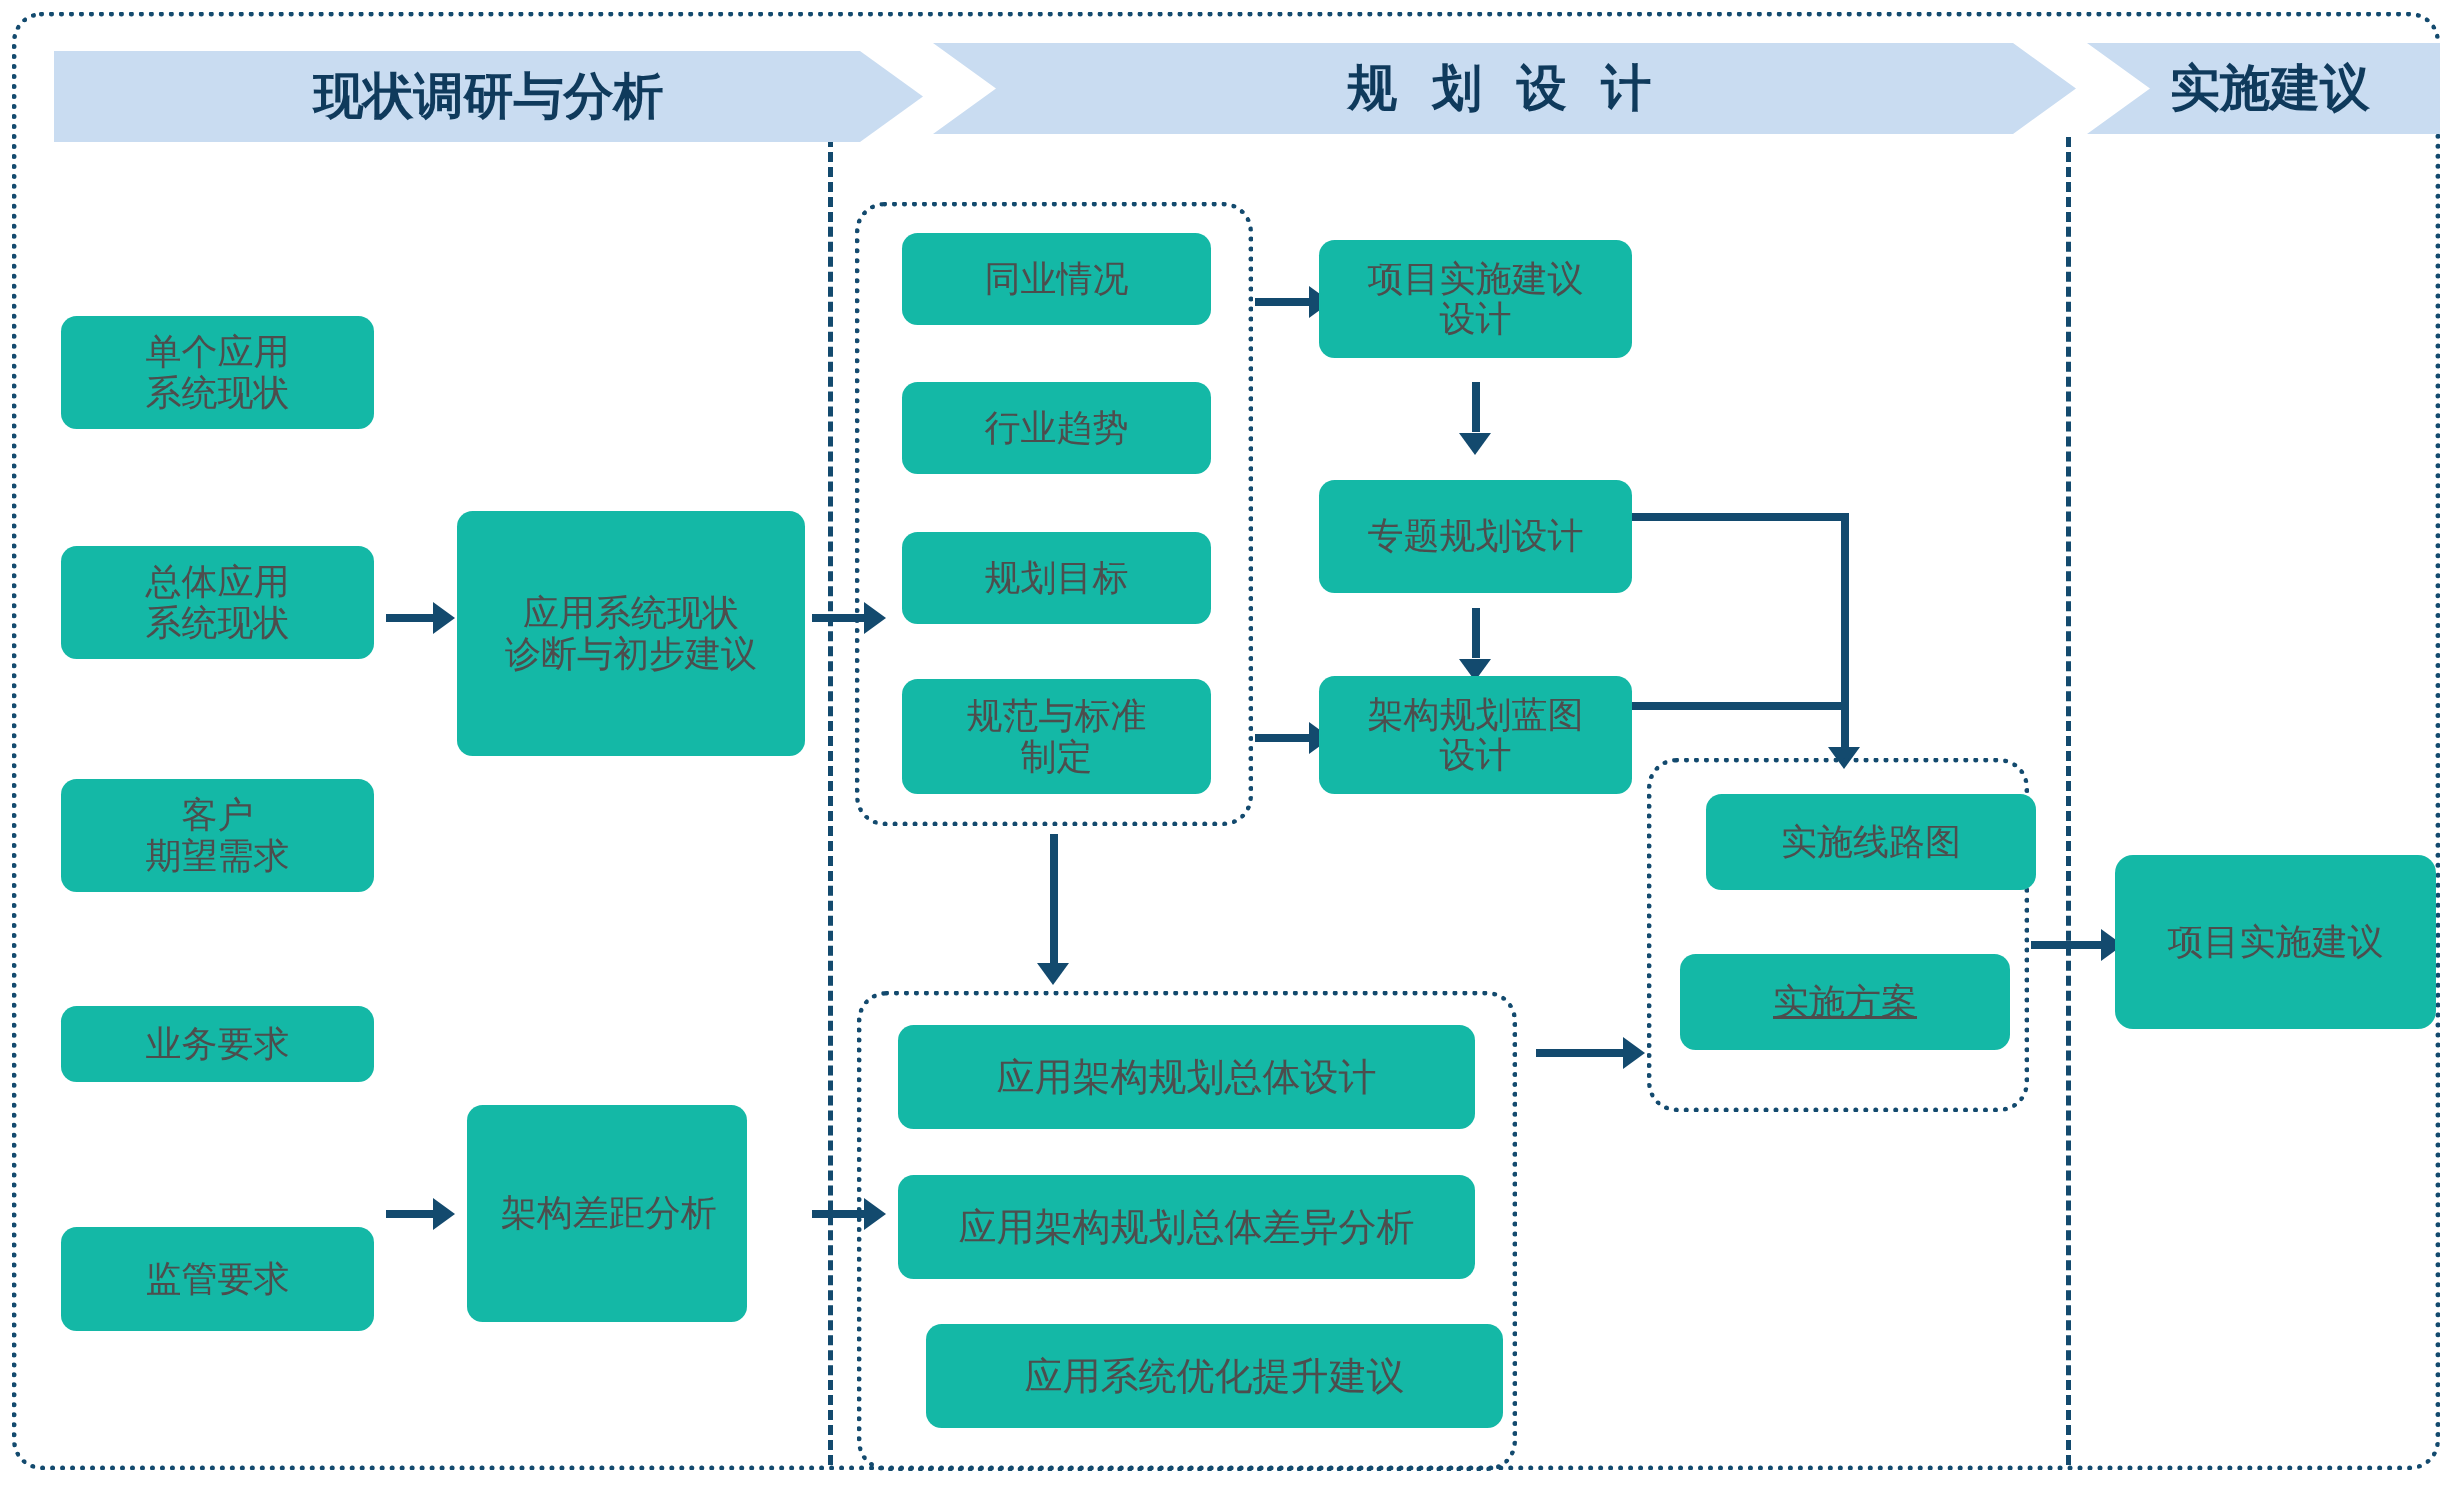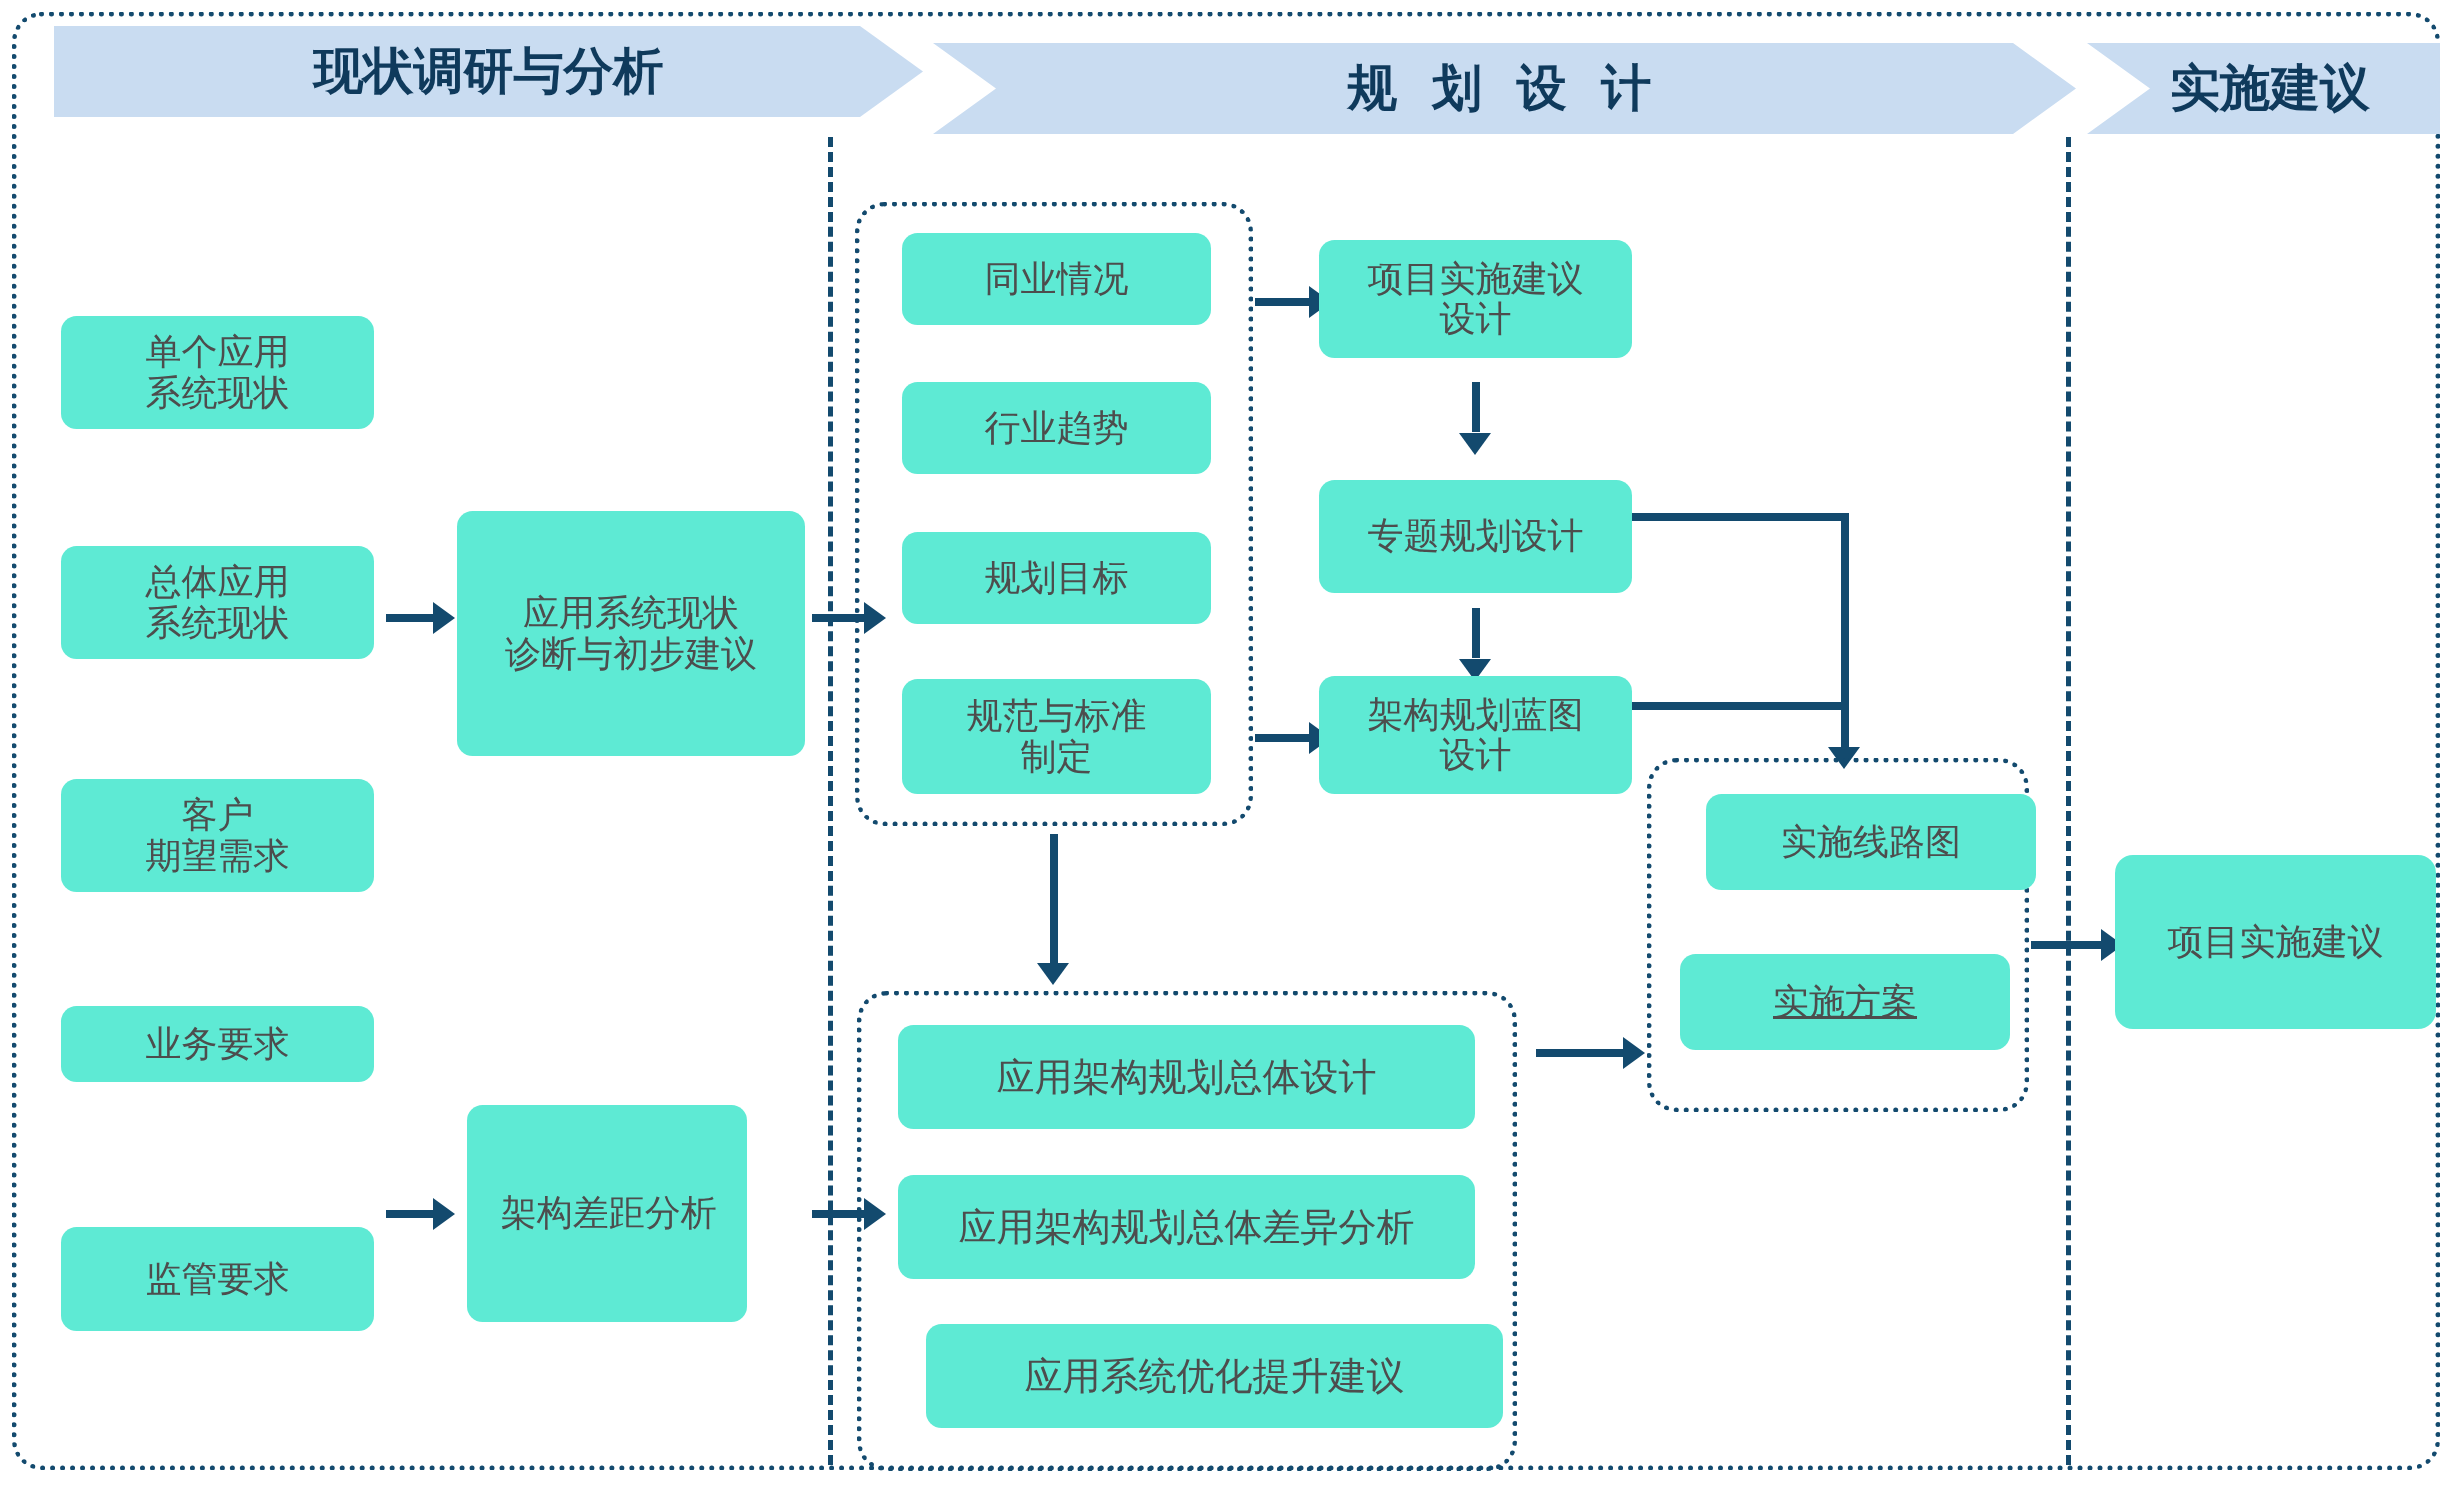--- a/index.html
+++ b/index.html
@@ -36,40 +36,40 @@
     position:absolute;
     height:91px;
     background:#c9dcf1;
     display:flex;align-items:center;justify-content:center;
     color:#0f3a5c;
     font-weight:bold;
     font-size:50px;
     white-space:nowrap;
   }
   .hdr-1{
-    left:54px;top:26px;width:869px;
+    left:54px;top:51px;width:869px;
     clip-path:polygon(0 0, calc(100% - 63px) 0, 100% 50%, calc(100% - 63px) 100%, 0 100%);
   }
   .hdr-2{
     left:933px;top:43px;width:1143px;
     clip-path:polygon(0 0, calc(100% - 63px) 0, 100% 50%, calc(100% - 63px) 100%, 0 100%, 63px 50%);
   }
   .hdr-3{
     left:2087px;top:43px;width:353px;
     clip-path:polygon(0 0, 100% 0, 100% 100%, 0 100%, 63px 50%);
     justify-content:flex-start;
     padding-left:83px;
     box-sizing:border-box;
   }
   .sp{letter-spacing:10.4px;}
 
   
   .node{
     position:absolute;
-    background:#5eead4;
+    background:#14b8a6;
     border-radius:15.6px;
     color:#4d4d4d;
     display:flex;align-items:center;justify-content:center;
     text-align:center;
     font-size:36px;
     line-height:1.12;
     box-sizing:border-box;
     padding:3.5px 8.7px;
     white-space:pre-line;
   }

